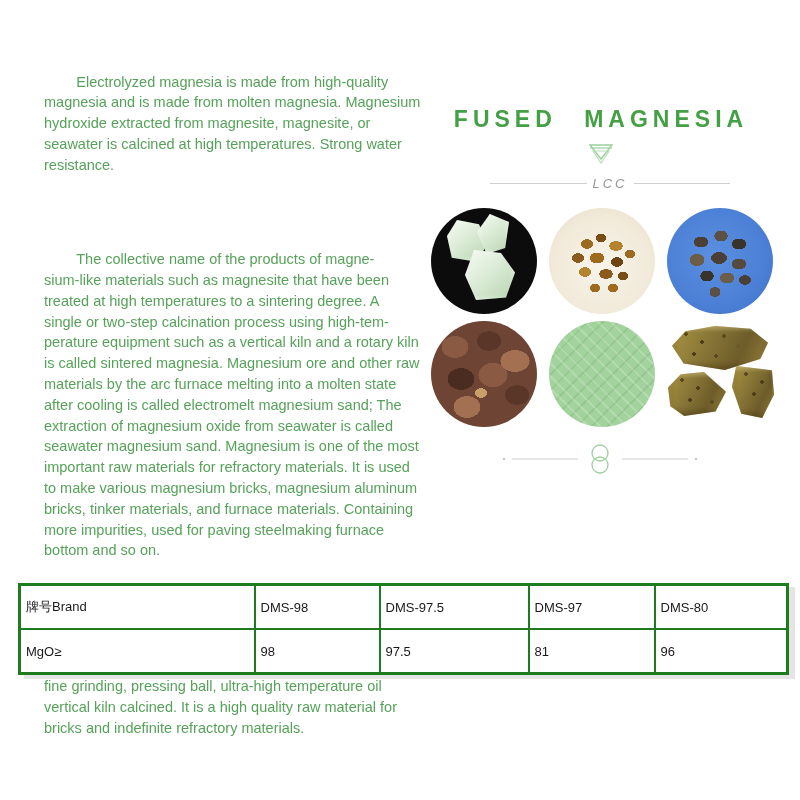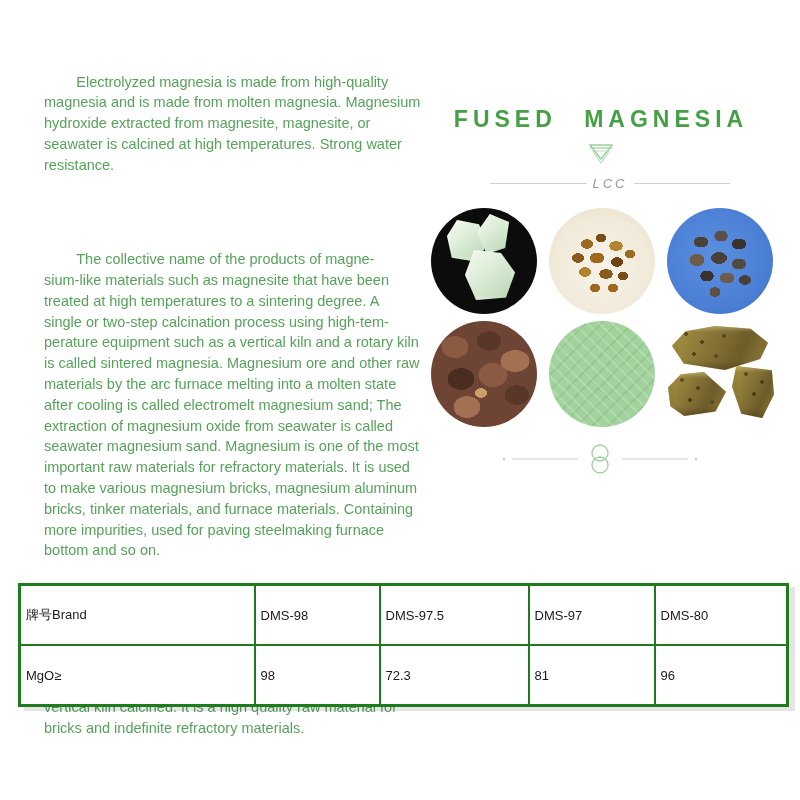--- a/index.html
+++ b/index.html
@@ -107,21 +107,21 @@
 
   
   .chain-divider{position:absolute;left:500px;top:442px;width:200px;height:36px;}
 
   
   .spec-table{position:absolute;left:18px;top:583px;width:768px;
               border-collapse:collapse;table-layout:fixed;background:#ffffff;
               border:3px solid #1e7c1e;
               box-shadow:6px 4px 0 rgba(0,0,0,.10);}
   .spec-table td{border:2px solid #1e7c1e;font-size:13px;color:#1a1a1a;
-                 padding:18px 5px;height:22px;vertical-align:middle;
+                 padding:10px 5px;height:22px;vertical-align:middle;
                  overflow:hidden;white-space:nowrap;}
   .spec-table tr.tall td{height:26px;}
 </style>
 </head>
 <body>
 
 <div class="stage">
 
   <div class="intro">
     <p>        Electrolyzed magnesia is made from high-quality
@@ -221,20 +221,20 @@
       <tr>
         <td>牌号Brand</td>
         <td>DMS-98</td>
         <td>DMS-97.5</td>
         <td>DMS-97</td>
         <td>DMS-80</td>
       </tr>
       <tr>
         <td>MgO≥</td>
         <td>98</td>
-        <td>72.3</td>
+        <td>97.5</td>
         <td>81</td>
         <td>96</td>
       </tr>
     </tbody>
   </table>
 
 </div>
 
 </body></html>

